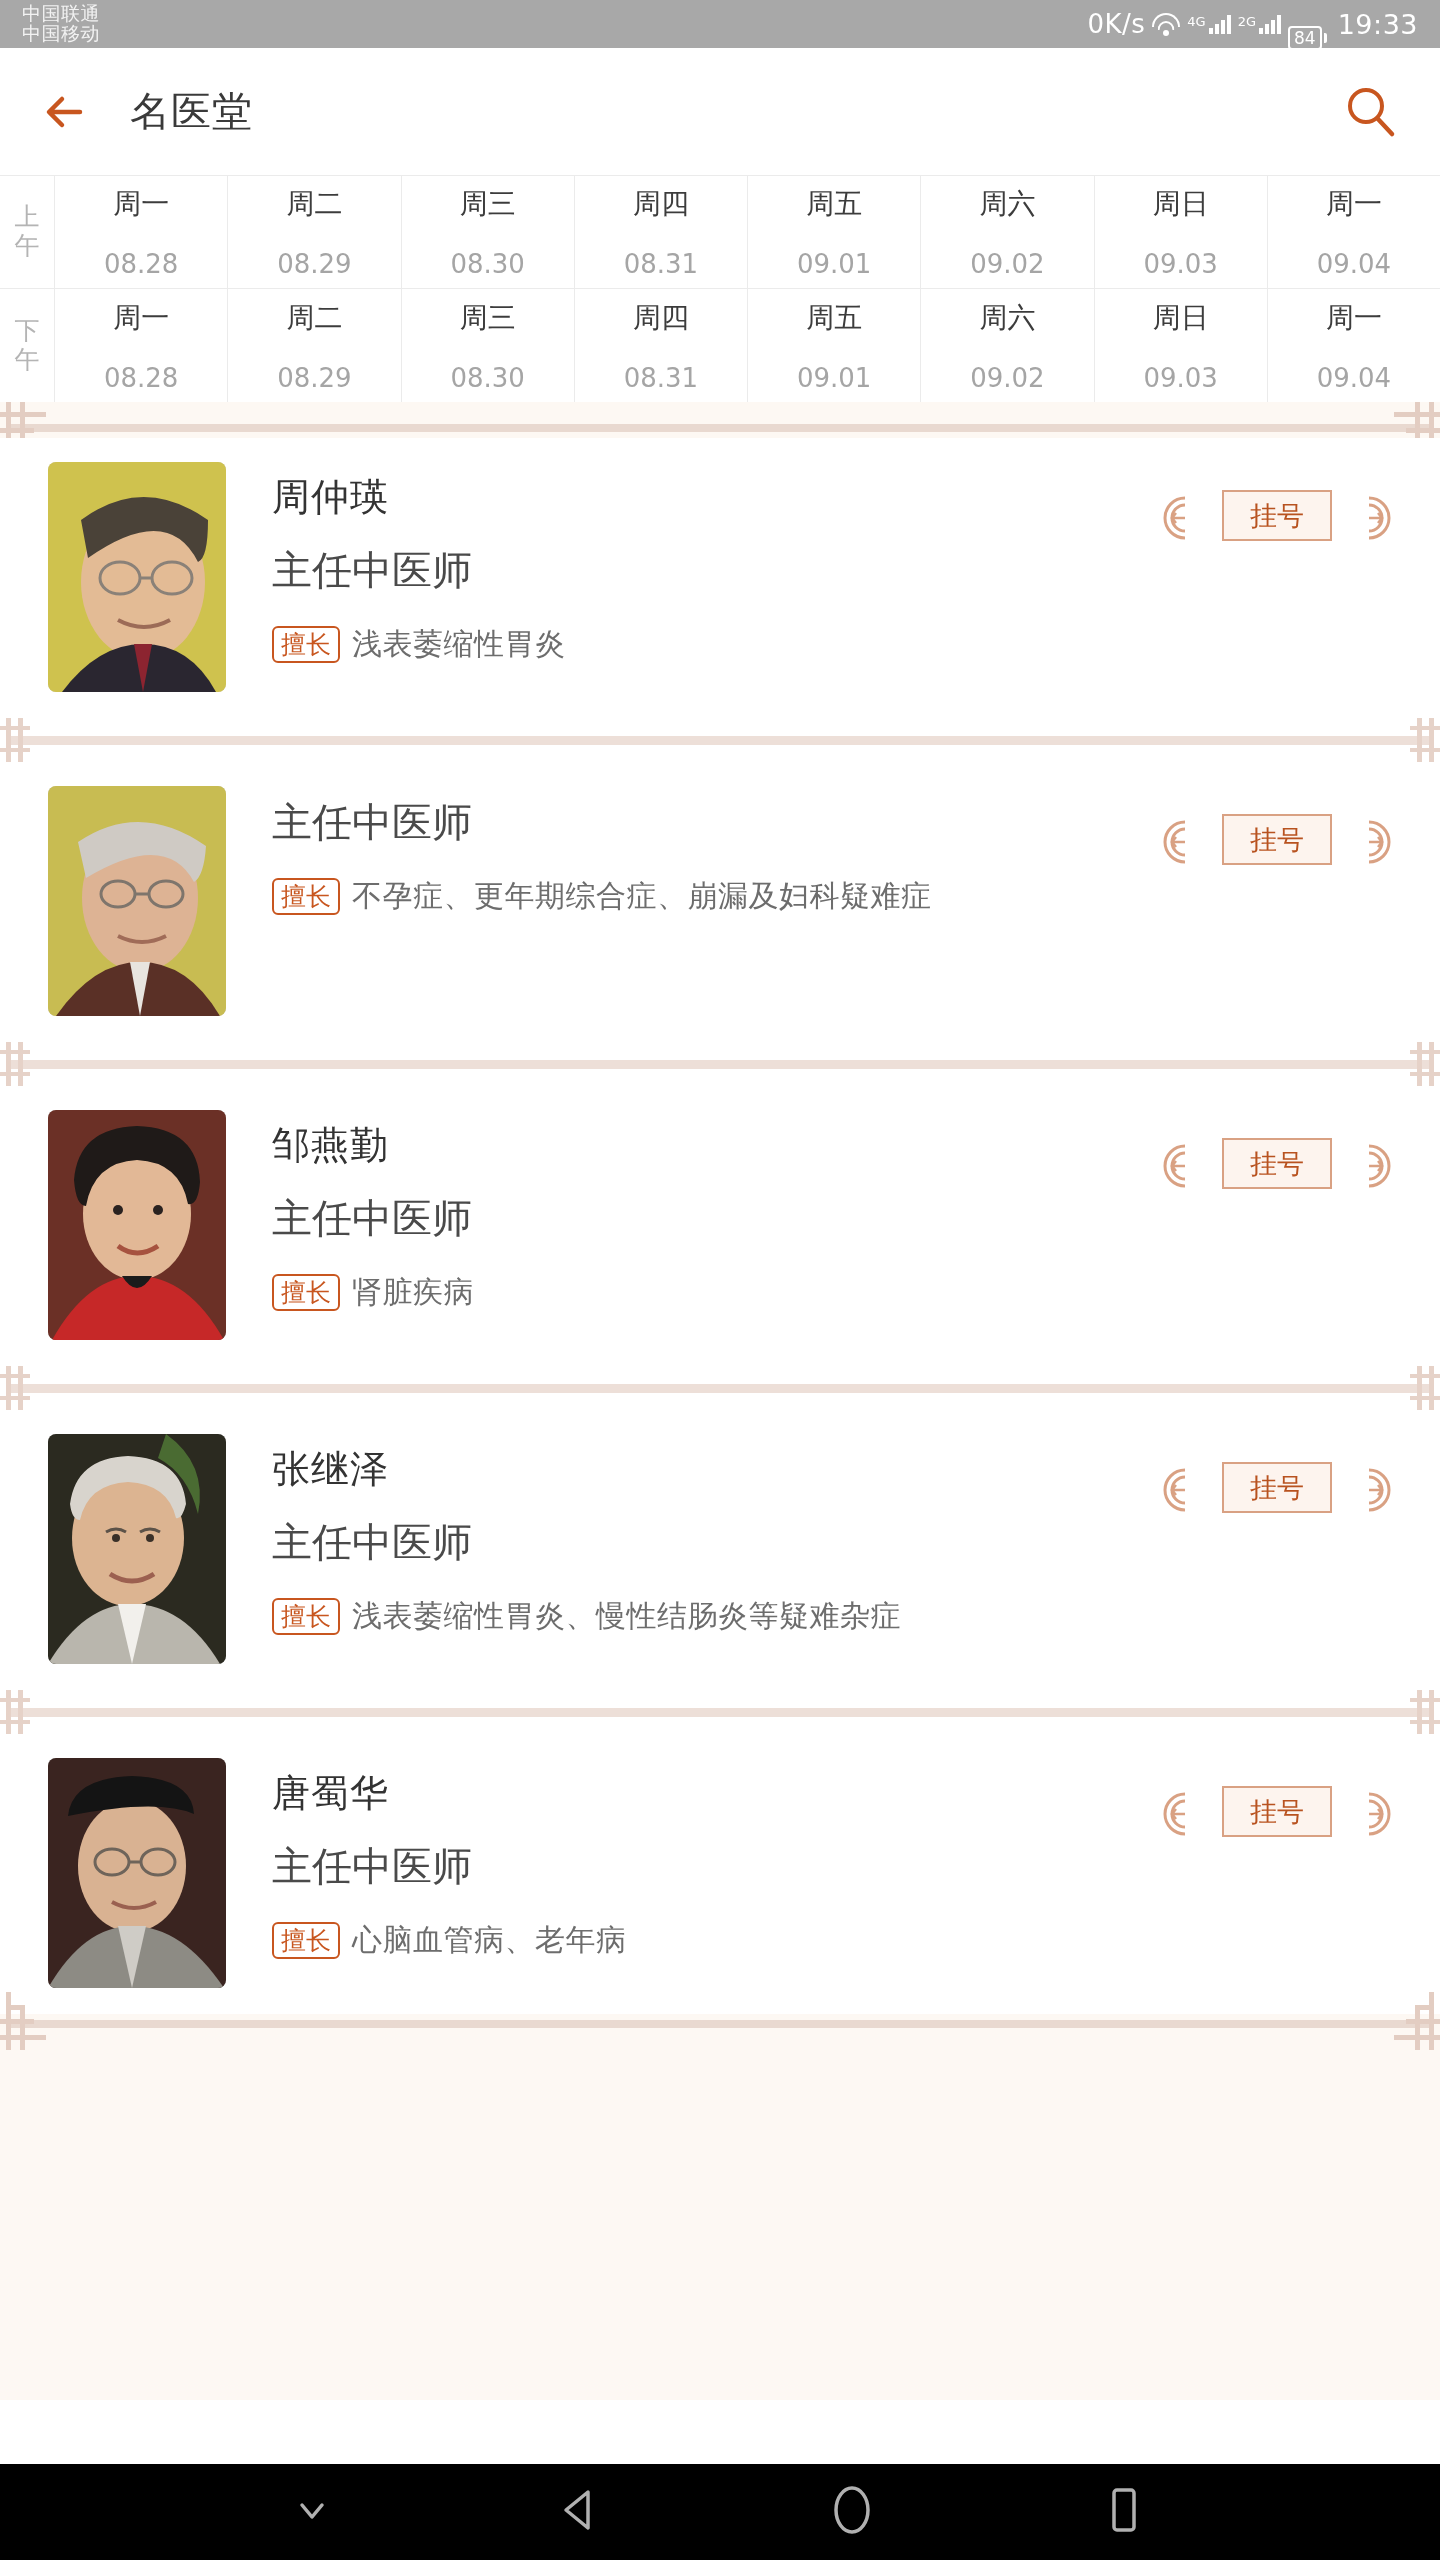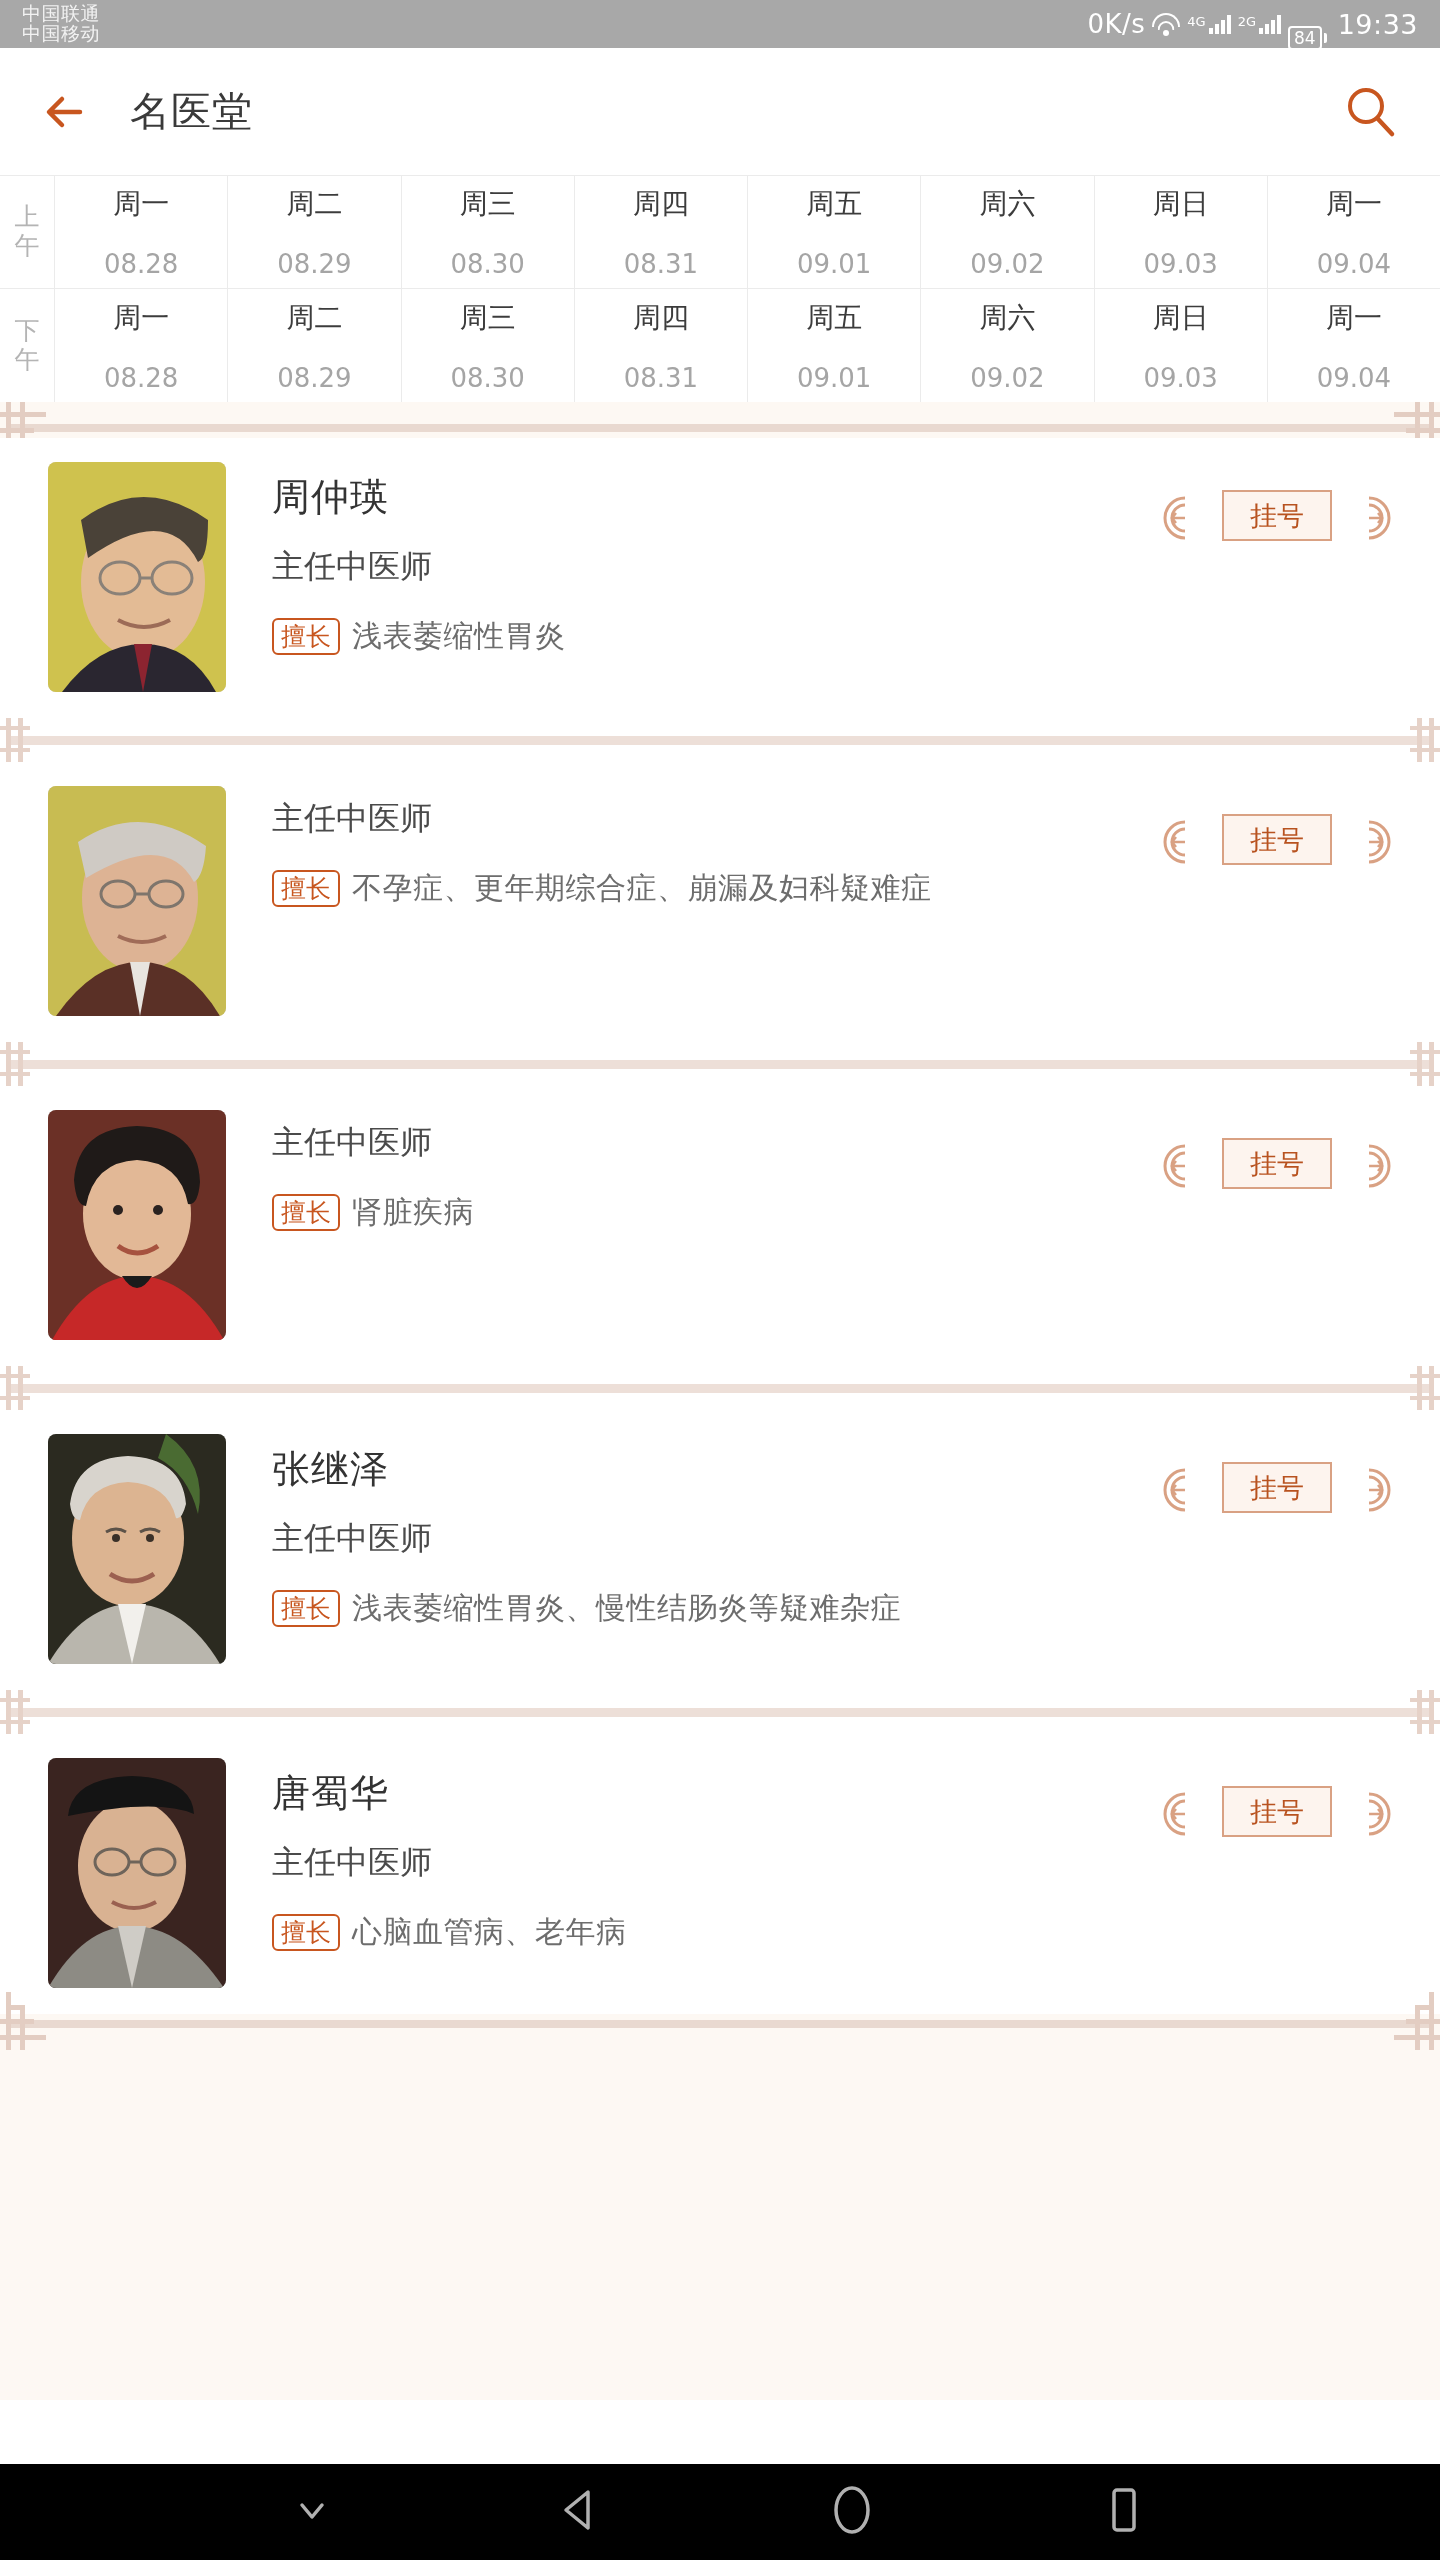--- a/index.html
+++ b/index.html
@@ -128,21 +128,21 @@
   }
   .avatar {
     width: 178px; height: 230px; flex: 0 0 178px;
     border-radius: 8px; overflow: hidden;
     background: #ccc;
     position: relative;
   }
   .avatar svg { display: block; width: 100%; height: 100%; }
   .card-body { flex: 1 1 auto; padding-left: 46px; padding-top: 16px; }
   .doc-name { font-size: 38px; color: #333333; line-height: 1; margin-bottom: 34px; letter-spacing: 1px; }
-  .doc-title { font-size: 32px; color: #4a4a4a; line-height: 1; margin-bottom: 34px; }
+  .doc-title { font-size: 40px; color: #4a4a4a; line-height: 1; margin-bottom: 34px; }
   .doc-spec { display: flex; align-items: center; }
   .spec-badge {
     border: 2px solid #c8561f; border-radius: 6px;
     color: #c8561f; font-size: 25px;
     padding: 4px 7px; line-height: 1; margin-right: 12px;
     white-space: nowrap;
   }
   .spec-text { font-size: 30px; color: #6d6d6d; letter-spacing: .5px; }
 
   
@@ -434,20 +434,21 @@
         <ellipse cx="89" cy="104" rx="54" ry="66" fill="#e2b896"></ellipse>
         <path d="M26 70 Q30 18 89 16 Q150 18 152 72 Q150 96 140 94 Q132 52 89 50 Q46 52 38 96 Q28 96 26 70 Z" fill="#1f1a18"></path>
         <circle cx="70" cy="100" r="5" fill="#2a2220"></circle>
         <circle cx="110" cy="100" r="5" fill="#2a2220"></circle>
         <path d="M70 136 Q89 150 110 136" stroke="#a6523f" stroke-width="5" fill="none"></path>
         <path d="M4 230 Q40 166 89 166 Q140 166 176 230 Z" fill="#c62828"></path>
         <path d="M74 166 Q89 190 104 166 Z" fill="#1b1b1b"></path>
       </svg>
     </div>
     <div class="card-body">
+      <div class="doc-name">邹燕勤</div>
       <div class="doc-title">主任中医师</div>
       <div class="doc-spec">
         <span class="spec-badge">擅长</span>
         <span class="spec-text">肾脏疾病</span>
       </div>
     </div>
     <div class="reg-btn">
       <svg class="reg-cap" viewBox="0 0 46 46">
         <path d="M23 3 A20 20 0 0 0 23 43" fill="none" stroke="#d9a183" stroke-width="3"></path>
         <path d="M23 10 A13 13 0 0 0 23 36" fill="none" stroke="#d9a183" stroke-width="3"></path>

